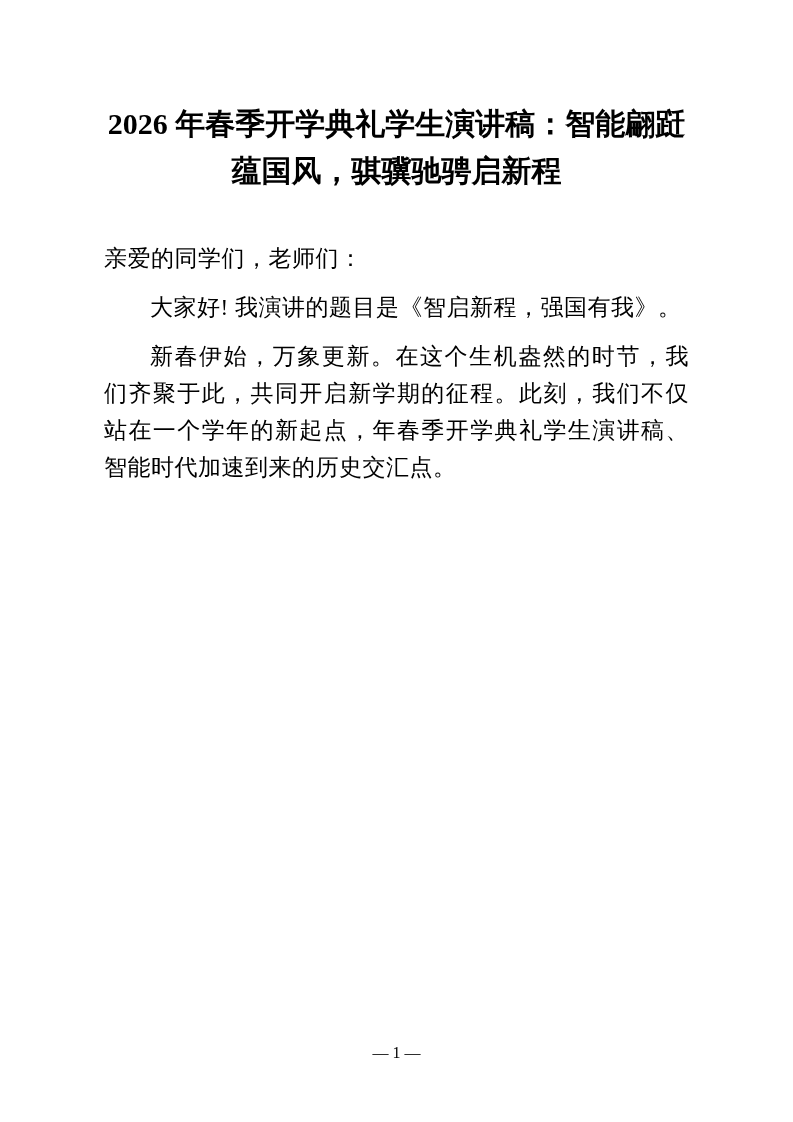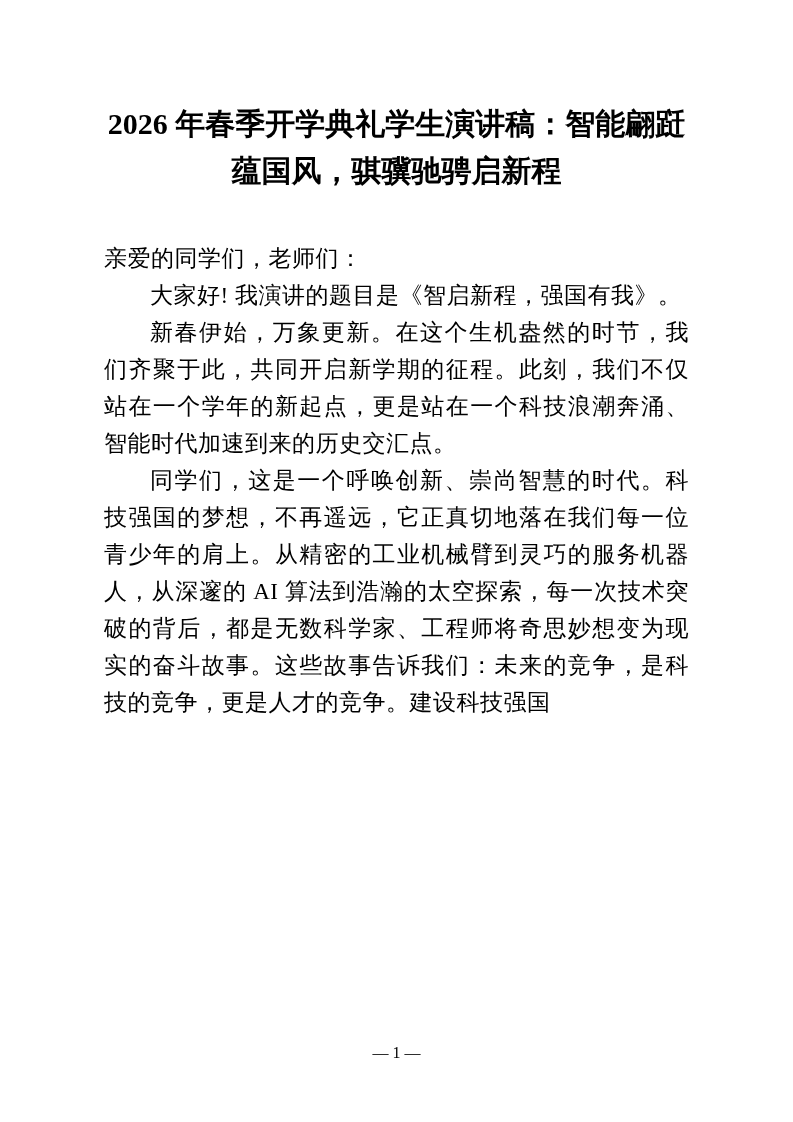--- a/index.html
+++ b/index.html
@@ -32,20 +32,21 @@
   }
   .body-text p {
     margin: 0;
     font-size: 23px;
     line-height: 37px;
     text-align: justify;
     letter-spacing: 0.5px;
   }
   .body-text p.indent {
     text-indent: 2em;
+    margin-top: 12px;
   }
   .footer {
     position: absolute;
     left: 0;
     right: 0;
     bottom: 60px;
     text-align: center;
     font-size: 16px;
     color: #000000;
   }
@@ -53,19 +54,18 @@
 </head>
 <body>
 
 <div class="page">
 
   <h1 class="doc-title">2026 年春季开学典礼学生演讲稿：智能翩跹蕴国风，骐骥驰骋启新程</h1>
 
   <div class="body-text">
     <p>亲爱的同学们，老师们：</p>
     <p class="indent">大家好! 我演讲的题目是《智启新程，强国有我》。</p>
-    <p class="indent">新春伊始，万象更新。在这个生机盎然的时节，我们齐聚于此，共同开启新学期的征程。此刻，我们不仅站在一个学年的新起点，更是站在一个科技浪潮奔涌、智能时代加速到来的历史交汇点。</p>
-    <p class="indent">同学们，这是一个呼唤创新、崇尚智慧的时代。科技强国的梦想，不再遥远，它正真切地落在我们每一位青少年的肩上。从精密的工业机械臂到灵巧的服务机器人，从深邃的 AI 算法到浩瀚的太空探索，每一次技术突破的背后，都是无数科学家、工程师将奇思妙想变为现实的奋斗故事。这些故事告诉我们：未来的竞争，是科技的竞争，更是人才的竞争。建设科技强国</p>
+    <p class="indent">新春伊始，万象更新。在这个生机盎然的时节，我们齐聚于此，共同开启新学期的征程。此刻，我们不仅站在一个学年的新起点，年春季开学典礼学生演讲稿、智能时代加速到来的历史交汇点。</p>
   </div>
 
   <div class="footer">— 1 —</div>
 
 </div>
 
 </body></html>

